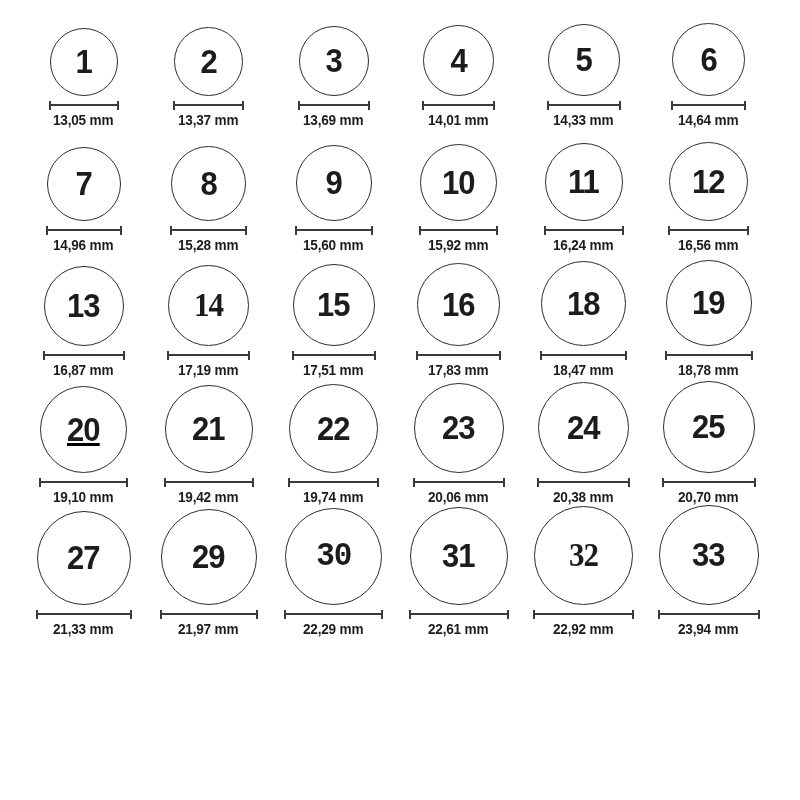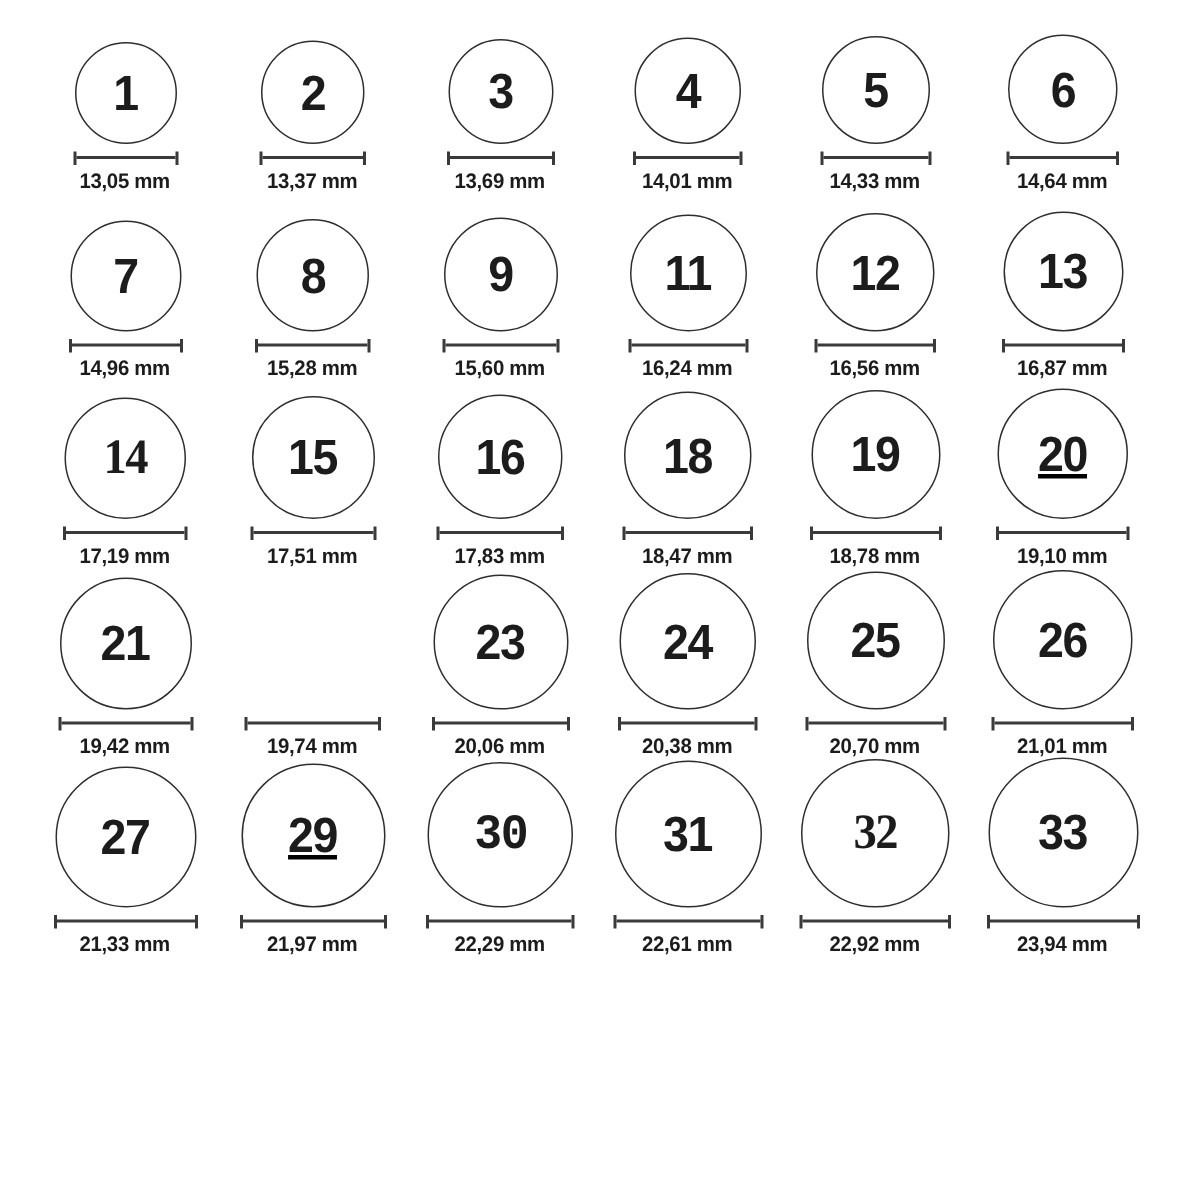--- a/index.html
+++ b/index.html
@@ -133,20 +133,27 @@
   </div>
 
   <div class="cell">
     <div class="circle" style="width: 76px; height: 76px;">
       <span class="num">9</span>
     </div>
     <div class="measure-line" style="width: 78px;"></div>
     <div class="mm">15,60 mm</div>
   </div>
 
+  <div class="cell">
+    <div class="circle" style="width: 77px; height: 77px;">
+      <span class="num">10</span>
+    </div>
+    <div class="measure-line" style="width: 79px;"></div>
+    <div class="mm">15,92 mm</div>
+  </div>
 
   <div class="cell">
     <div class="circle" style="width: 78px; height: 78px;">
       <span class="num">11</span>
     </div>
     <div class="measure-line" style="width: 80px;"></div>
     <div class="mm">16,24 mm</div>
   </div>
 
   <div class="cell">
@@ -216,20 +223,23 @@
 
   <div class="cell">
     <div class="circle" style="width: 88px; height: 88px;">
       <span class="num">21</span>
     </div>
     <div class="measure-line" style="width: 90px;"></div>
     <div class="mm">19,42 mm</div>
   </div>
 
   <div class="cell">
+    <div class="circle" style="width: 89px; height: 89px;">
+      <span class="num">22</span>
+    </div>
     <div class="measure-line" style="width: 91px;"></div>
     <div class="mm">19,74 mm</div>
   </div>
 
   <div class="cell">
     <div class="circle" style="width: 90px; height: 90px;">
       <span class="num">23</span>
     </div>
     <div class="measure-line" style="width: 92px;"></div>
     <div class="mm">20,06 mm</div>
@@ -244,39 +254,32 @@
   </div>
 
   <div class="cell">
     <div class="circle" style="width: 92px; height: 92px;">
       <span class="num">25</span>
     </div>
     <div class="measure-line" style="width: 94px;"></div>
     <div class="mm">20,70 mm</div>
   </div>
 
-  <div class="cell">
-    <div class="circle" style="width: 93px; height: 93px;">
-      <span class="num">26</span>
-    </div>
-    <div class="measure-line" style="width: 95px;"></div>
-    <div class="mm">21,01 mm</div>
-  </div>
 
   <div class="cell">
     <div class="circle" style="width: 94px; height: 94px;">
       <span class="num">27</span>
     </div>
     <div class="measure-line" style="width: 96px;"></div>
     <div class="mm">21,33 mm</div>
   </div>
 
 
   <div class="cell">
-    <div class="circle" style="width: 96px; height: 96px; text-decoration: underline;">
+    <div class="circle" style="width: 96px; height: 96px;">
       <span class="num">29</span>
     </div>
     <div class="measure-line" style="width: 98px;"></div>
     <div class="mm">21,97 mm</div>
   </div>
 
   <div class="cell">
     <div class="circle" style="width: 97px; height: 97px; font-family: Liberation Mono, monospace;">
       <span class="num">30</span>
     </div>

